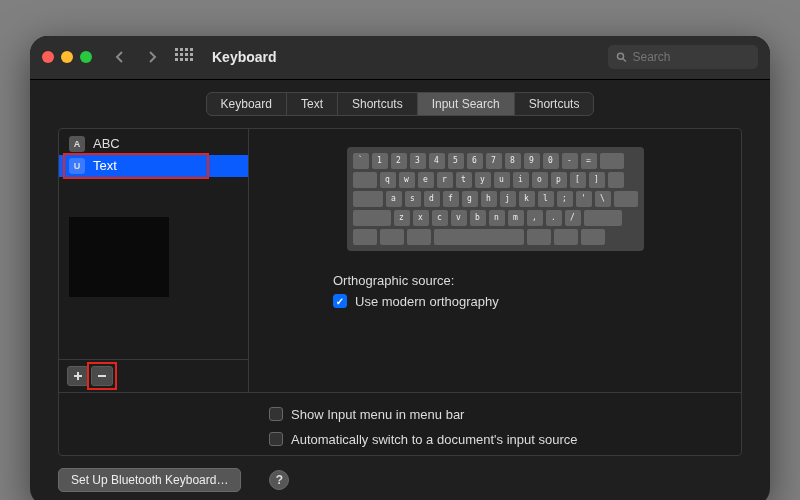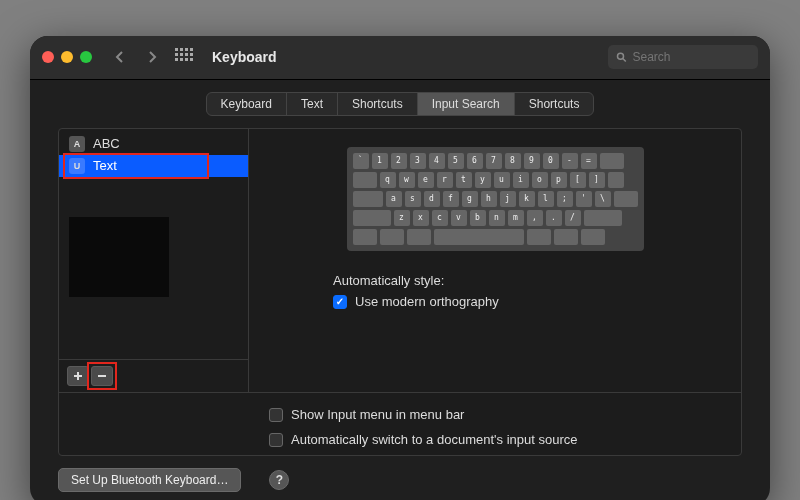--- a/index.html
+++ b/index.html
@@ -45,21 +45,21 @@
   .sqbtn svg { width:10px; height:10px; stroke:#ddd; stroke-width:2; }
 
   
   .detail { flex:1; padding:18px 24px; display:flex; flex-direction:column; }
   .kbd { align-self:center; background:#444; border-radius:4px; padding:6px; display:flex; flex-direction:column; gap:3px; }
   .kbd .row { display:flex; gap:3px; }
   .key { background:#666; color:#eee; font-size:8px; border-radius:2px; display:flex; align-items:center; justify-content:center; height:16px; min-width:16px; padding:0 2px; font-family:monospace; }
   .key.w15 { min-width:24px; } .key.w2 { min-width:30px; } .key.w25 { min-width:38px; } .key.sp { min-width:90px; }
 
   .ortho { margin-top:22px; margin-left:60px; color:#ddd; font-size:13px; }
-  .chk { display:flex; align-items:flex-end; gap:8px; margin-top:6px; font-size:13px; color:#ddd; }
+  .chk { display:flex; align-items:center; gap:8px; margin-top:6px; font-size:13px; color:#ddd; }
   .chk .box { width:14px; height:14px; border-radius:3px; border:1px solid #666; background:#333; display:flex; align-items:center; justify-content:center; }
   .chk.checked .box { background:#0a6cff; border-color:#0a6cff; }
   .chk.checked .box::after { content:"✓"; color:#fff; font-size:10px; font-weight:700; }
 
   
   .panel-foot { border-top:1px solid #3a3a3a; padding:8px 16px 8px 210px; display:flex; flex-direction:column; gap:4px; }
 
   .footer { display:flex; align-items:center; gap:28px; padding:0 28px 14px; }
   .btn { background:#565656; border:1px solid #6a6a6a; color:#eee; font-size:12px; padding:4px 12px; border-radius:5px; cursor:pointer; }
   .help { width:20px; height:20px; border-radius:50%; background:#565656; color:#ddd; display:flex; align-items:center; justify-content:center; font-size:12px; font-weight:600; cursor:pointer; border:1px solid #6a6a6a; }
@@ -221,21 +221,21 @@
               <div class="key w15"></div>
               <div class="key w15"></div>
               <div class="key w15"></div>
               <div class="key sp"></div>
               <div class="key w15"></div>
               <div class="key w15"></div>
               <div class="key w15"></div>
             </div>
           </div>
         <div class="ortho">
-          <div>Automatically style:</div>
+          <div>Orthographic source:</div>
           <label class="chk checked">
             <span class="box"></span>
             <span>Use modern orthography</span>
           </label>
         </div>
       </div>
     </div>
 
     <div class="panel-foot">
       <label class="chk">

